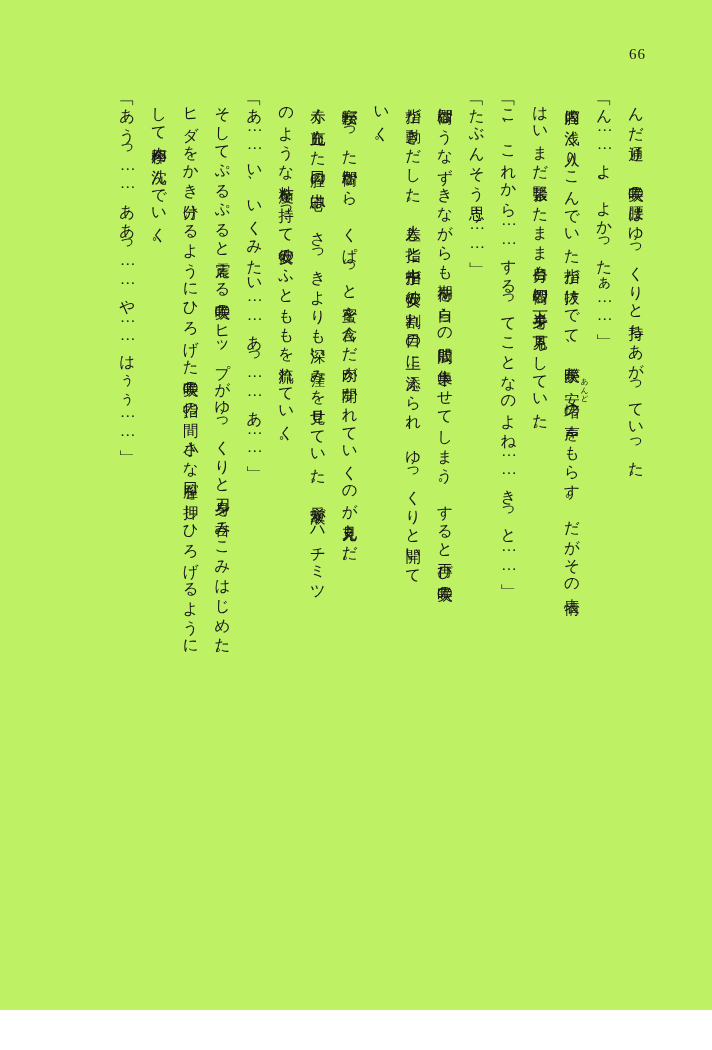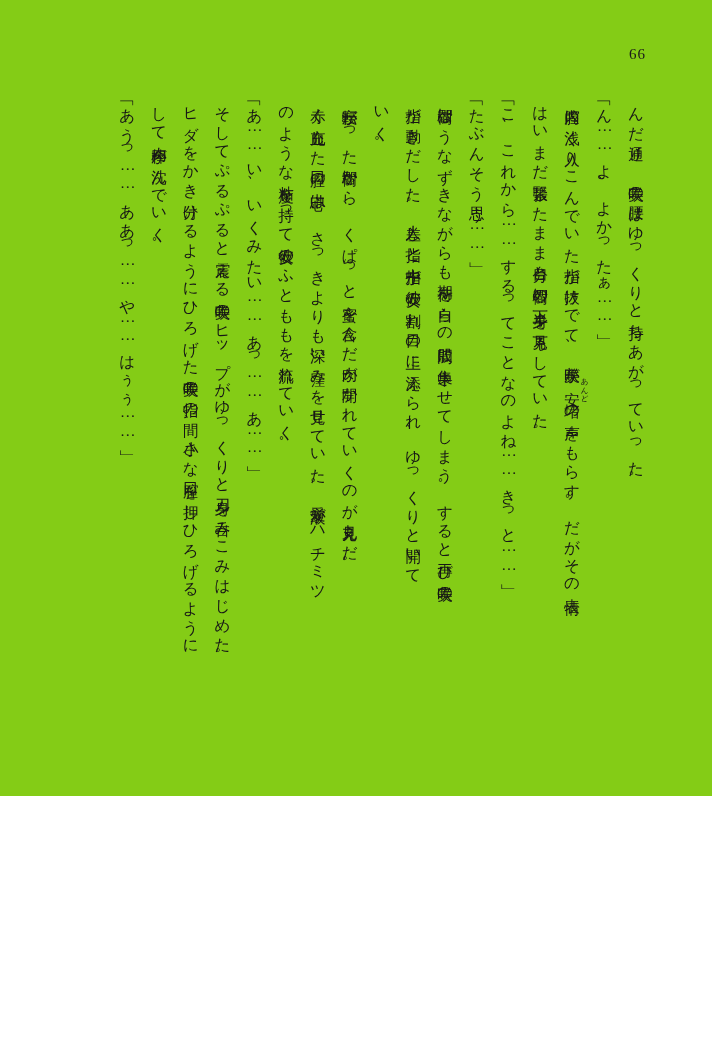--- a/index.html
+++ b/index.html
@@ -3,22 +3,22 @@
 <meta charset="utf-8">
 <style>
   html, body {
     margin: 0;
     padding: 0;
     background: #ffffff;
   }
   .page {
     position: relative;
     width: 712px;
-    height: 796px;
-    background: #84cc16;
+    height: 1010px;
+    background: #bef264;
     overflow: hidden;
     font-family: "Liberation Serif", "DejaVu Serif", serif;
     color: #1a1a1a;
   }
   .page-number {
     position: absolute;
     top: 46px;
     right: 66px;
     font-size: 15px;
     letter-spacing: 1px;

